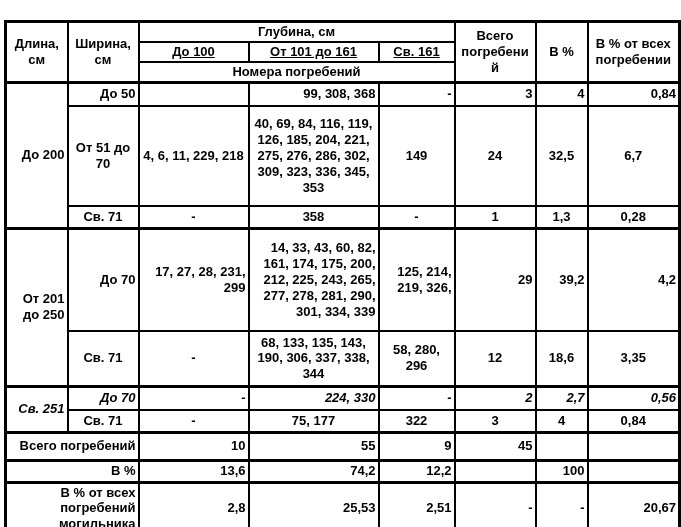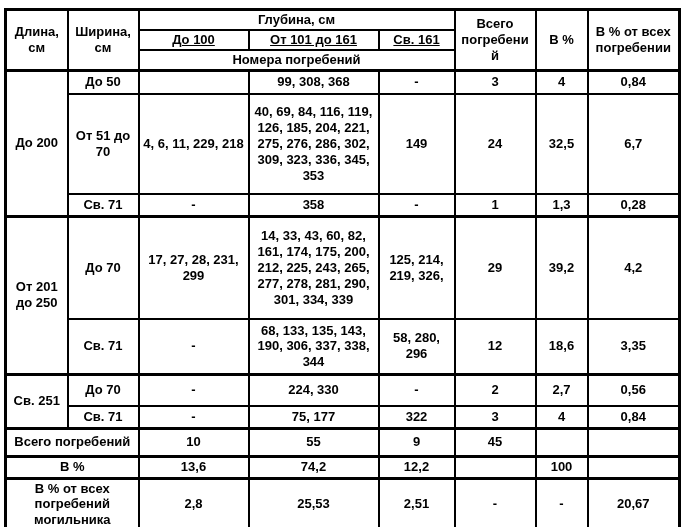--- a/index.html
+++ b/index.html
@@ -6,21 +6,21 @@
     margin: 0;
     padding: 0;
     background: #ffffff;
     font-family: "Liberation Sans", "DejaVu Sans", sans-serif;
   }
   .page {
     width: 681px;
     height: 527px;
     background: #ffffff;
     box-sizing: border-box;
-    padding: 8px 3px 3px 4px;
+    padding: 20px 3px 3px 4px;
     overflow: hidden;
   }
   table.burials {
     border-collapse: collapse;
     table-layout: fixed;
     width: 674px;
     border: 3px solid #000000;
     border-bottom-width: 4px;
     color: #000000;
   }
@@ -28,35 +28,35 @@
     border: 2px solid #000000;
     font-size: 13px;
     font-weight: bold;
     line-height: 1.22;
     text-align: center;
     vertical-align: middle;
     padding: 1px 2px;
     overflow: hidden;
     word-wrap: break-word;
   }
-  tr.bt > td { border-top: 3px solid #000000; }
+  tr.bt > td { border-top: 3px solid #000000; text-align: right; }
   td.left {
     text-align: left;
     padding-left: 3px;
   }
   
   tr.h-hdr   { height: 19px; }
   tr.h-hdr2  { height: 19px; text-decoration: underline; }
   tr.h-hdr3  { height: 20px; }
   tr.h-r1    { height: 24px; }
   tr.h-r2    { height: 100px; }
   tr.h-r3    { height: 22px; }
   tr.h-r4    { height: 103px; }
   tr.h-r5    { height: 55px; }
-  tr.h-r6    { height: 32px; }
+  tr.h-r6    { height: 24px; font-style: italic; }
   tr.h-r7    { height: 22px; }
   tr.h-f1    { height: 28px; }
   tr.h-f2    { height: 22px; }
   tr.h-f3    { height: 52px; }
 </style>
 </head>
 <body>
 
 <div class="page">
   <table class="burials">

